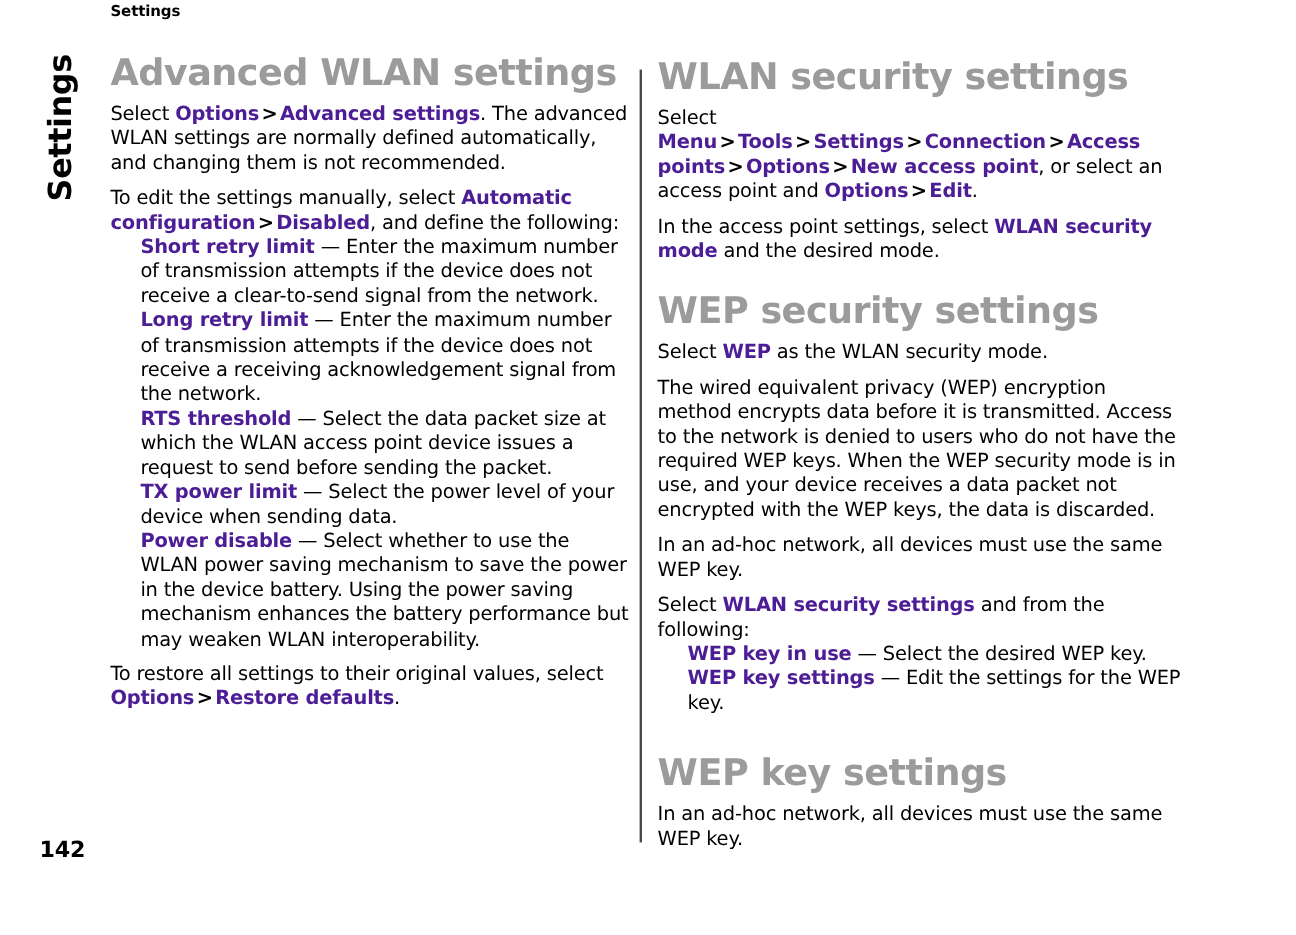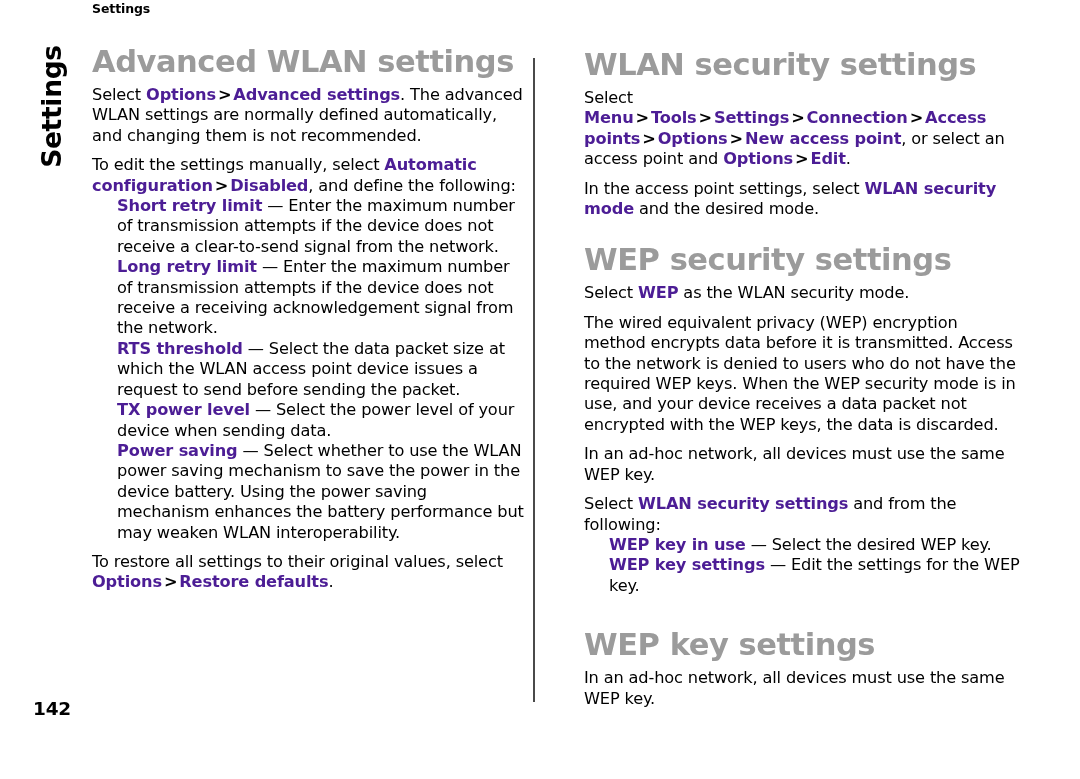--- a/index.html
+++ b/index.html
@@ -61,21 +61,21 @@
   
   .col {
     position: absolute;
     top: 0;
   }
   .col-left {
     left: 92px;
     width: 432px;
   }
   .col-right {
-    left: 584px;
+    left: 548px;
     width: 436px;
   }
   .col-left  .colinner { padding-top: 45px; }
   .col-right .colinner { padding-top: 48px; }
 
   h1.sec {
     margin: 0 0 6px 0;
     font-size: 30.5px;
     line-height: 34px;
     font-weight: bold;
@@ -147,22 +147,22 @@
       <h1 class="sec">Advanced WLAN settings</h1>
 
       <p class="body"><span>Select </span><b class="ui">Options</b><span class="gt">&gt;</span><b class="ui">Advanced settings</b><span>. The advanced WLAN settings are normally defined automatically, and changing them is not recommended.</span></p>
 
       <p class="body tight"><span>To edit the settings manually, select </span><b class="ui">Automatic configuration</b><span class="gt">&gt;</span><b class="ui">Disabled</b><span>, and define the following:</span></p>
 
       <ul class="defs">
         <li><b class="ui">Short retry limit</b> <span class="dash">—</span> <span>Enter the maximum number of transmission attempts if the device does not receive a clear-to-send signal from the network.</span></li>
         <li><b class="ui">Long retry limit</b> <span class="dash">—</span> <span>Enter the maximum number of transmission attempts if the device does not receive a receiving acknowledgement signal from the network.</span></li>
         <li><b class="ui">RTS threshold</b> <span class="dash">—</span> <span>Select the data packet size at which the WLAN access point device issues a request to send before sending the packet.</span></li>
-        <li><b class="ui">TX power level</b> <span class="dash">—</span> <span>Select the power level of your device when sending data.</span></li>
-        <li><b class="ui">Power saving</b> <span class="dash">—</span> <span>Select whether to use the WLAN power saving mechanism to save the power in the device battery. Using the power saving mechanism enhances the battery performance but may weaken WLAN interoperability.</span></li>
+        <li><b class="ui">TX power limit</b> <span class="dash">—</span> <span>Select the power level of your device when sending data.</span></li>
+        <li><b class="ui">Power disable</b> <span class="dash">—</span> <span>Select whether to use the WLAN power saving mechanism to save the power in the device battery. Using the power saving mechanism enhances the battery performance but may weaken WLAN interoperability.</span></li>
       </ul>
 
       <p class="body"><span>To restore all settings to their original values, select </span><b class="ui">Options</b><span class="gt">&gt;</span><b class="ui">Restore defaults</b><span>.</span></p>
 
     </div>
   </div>
 
   <div class="col col-right">
     <div class="colinner">
 

